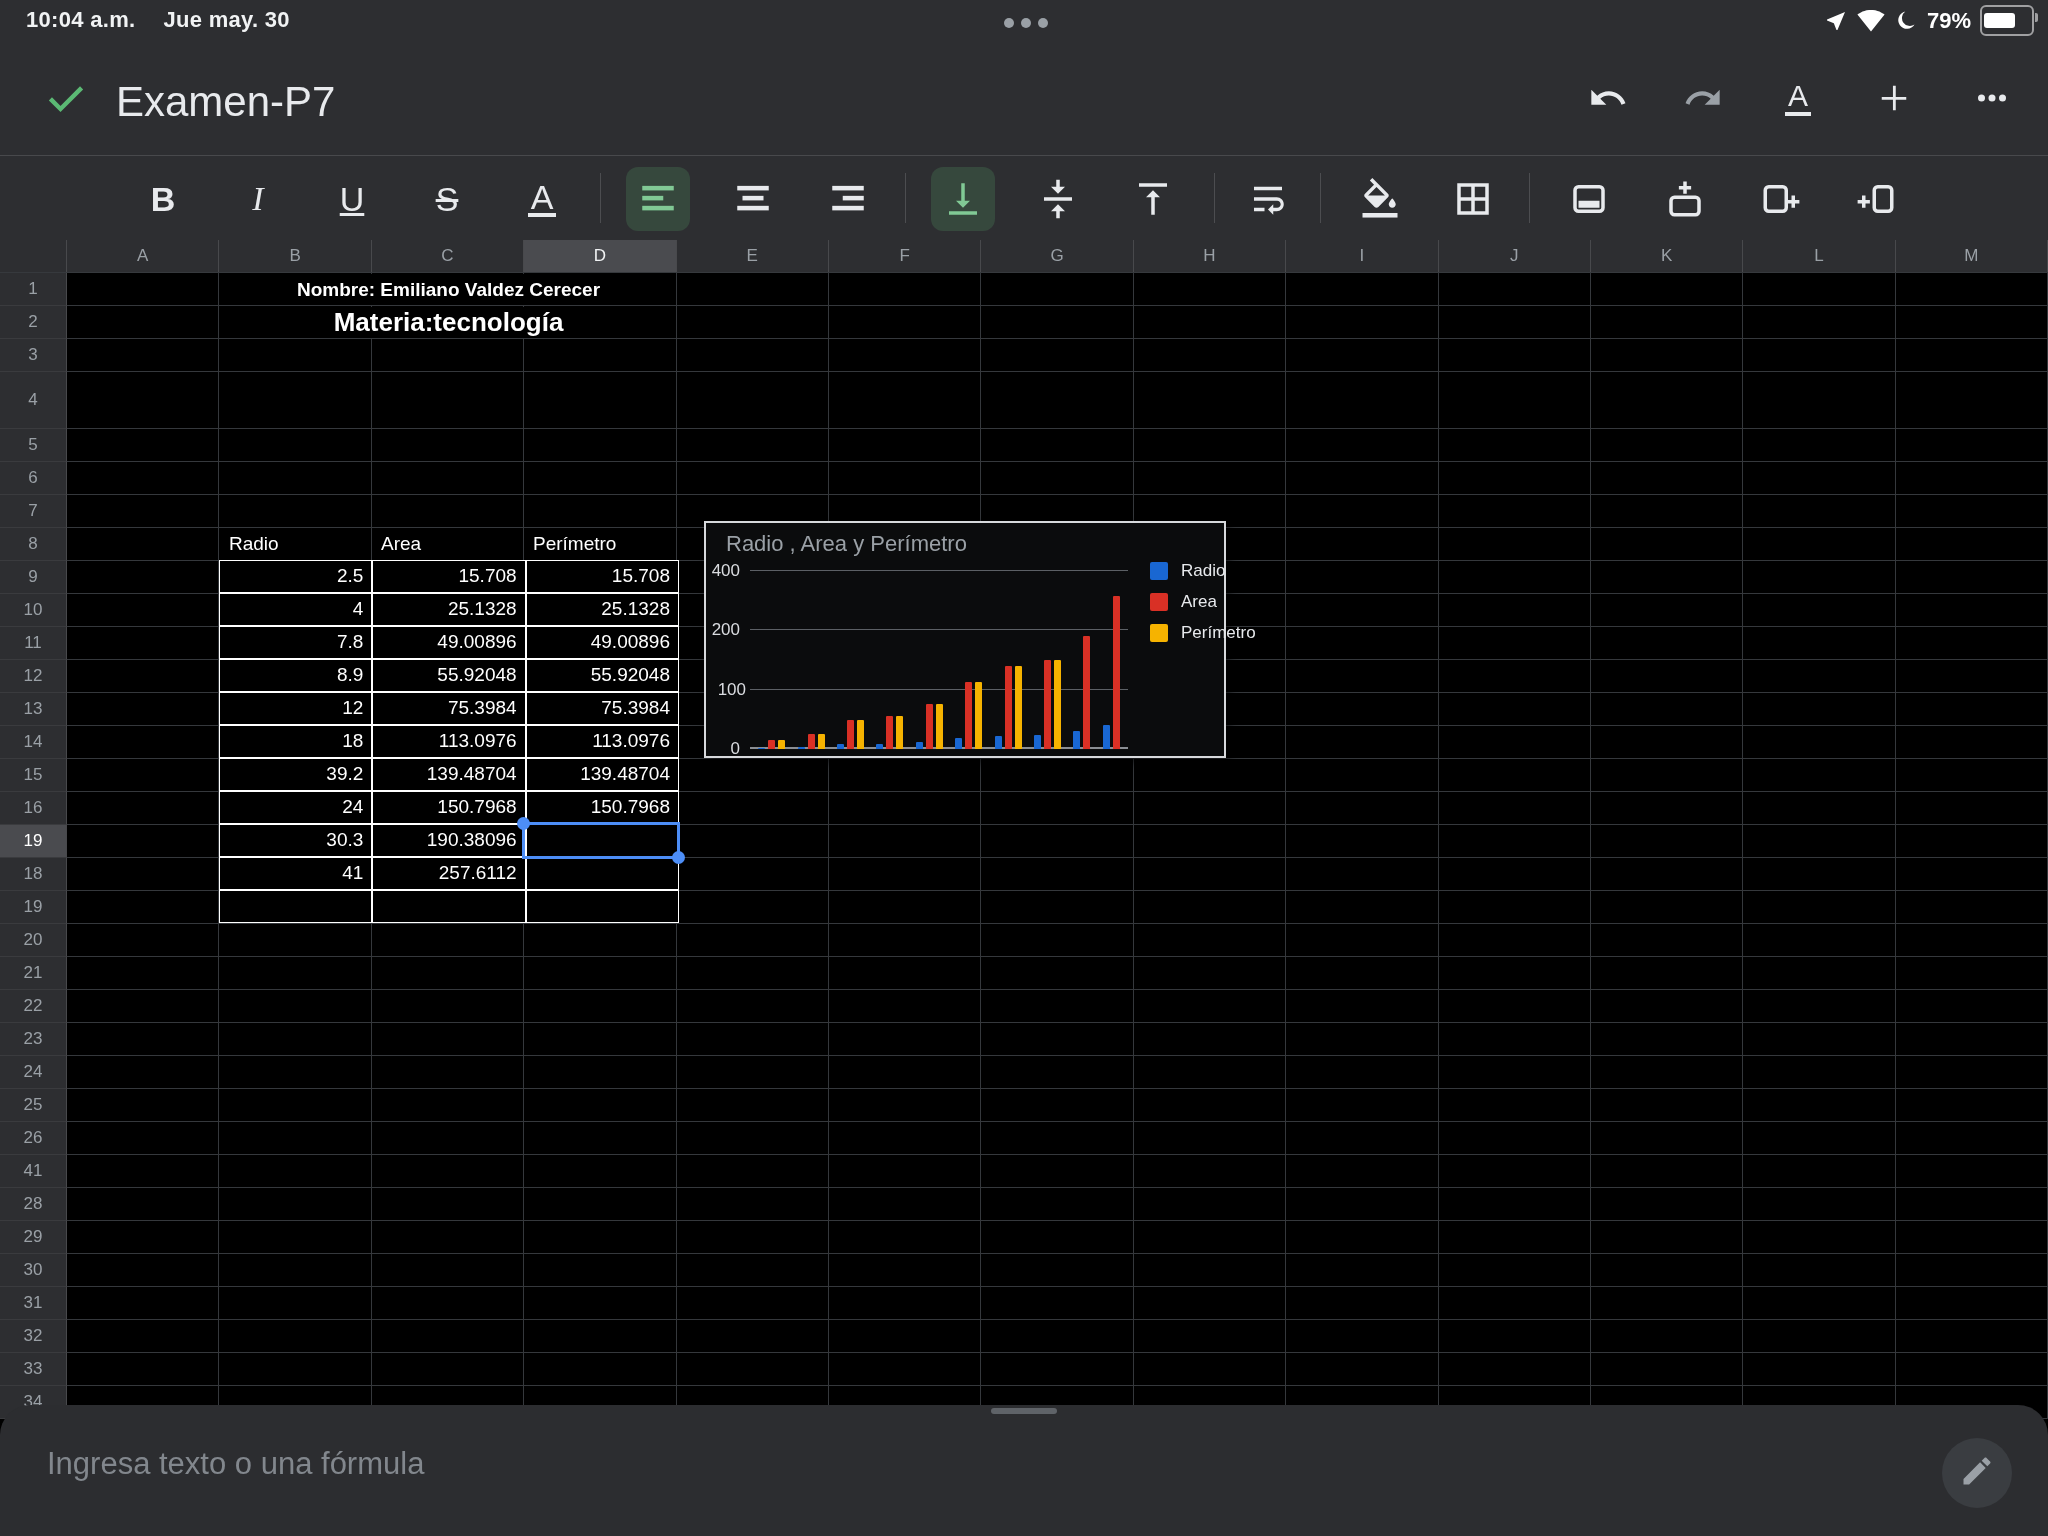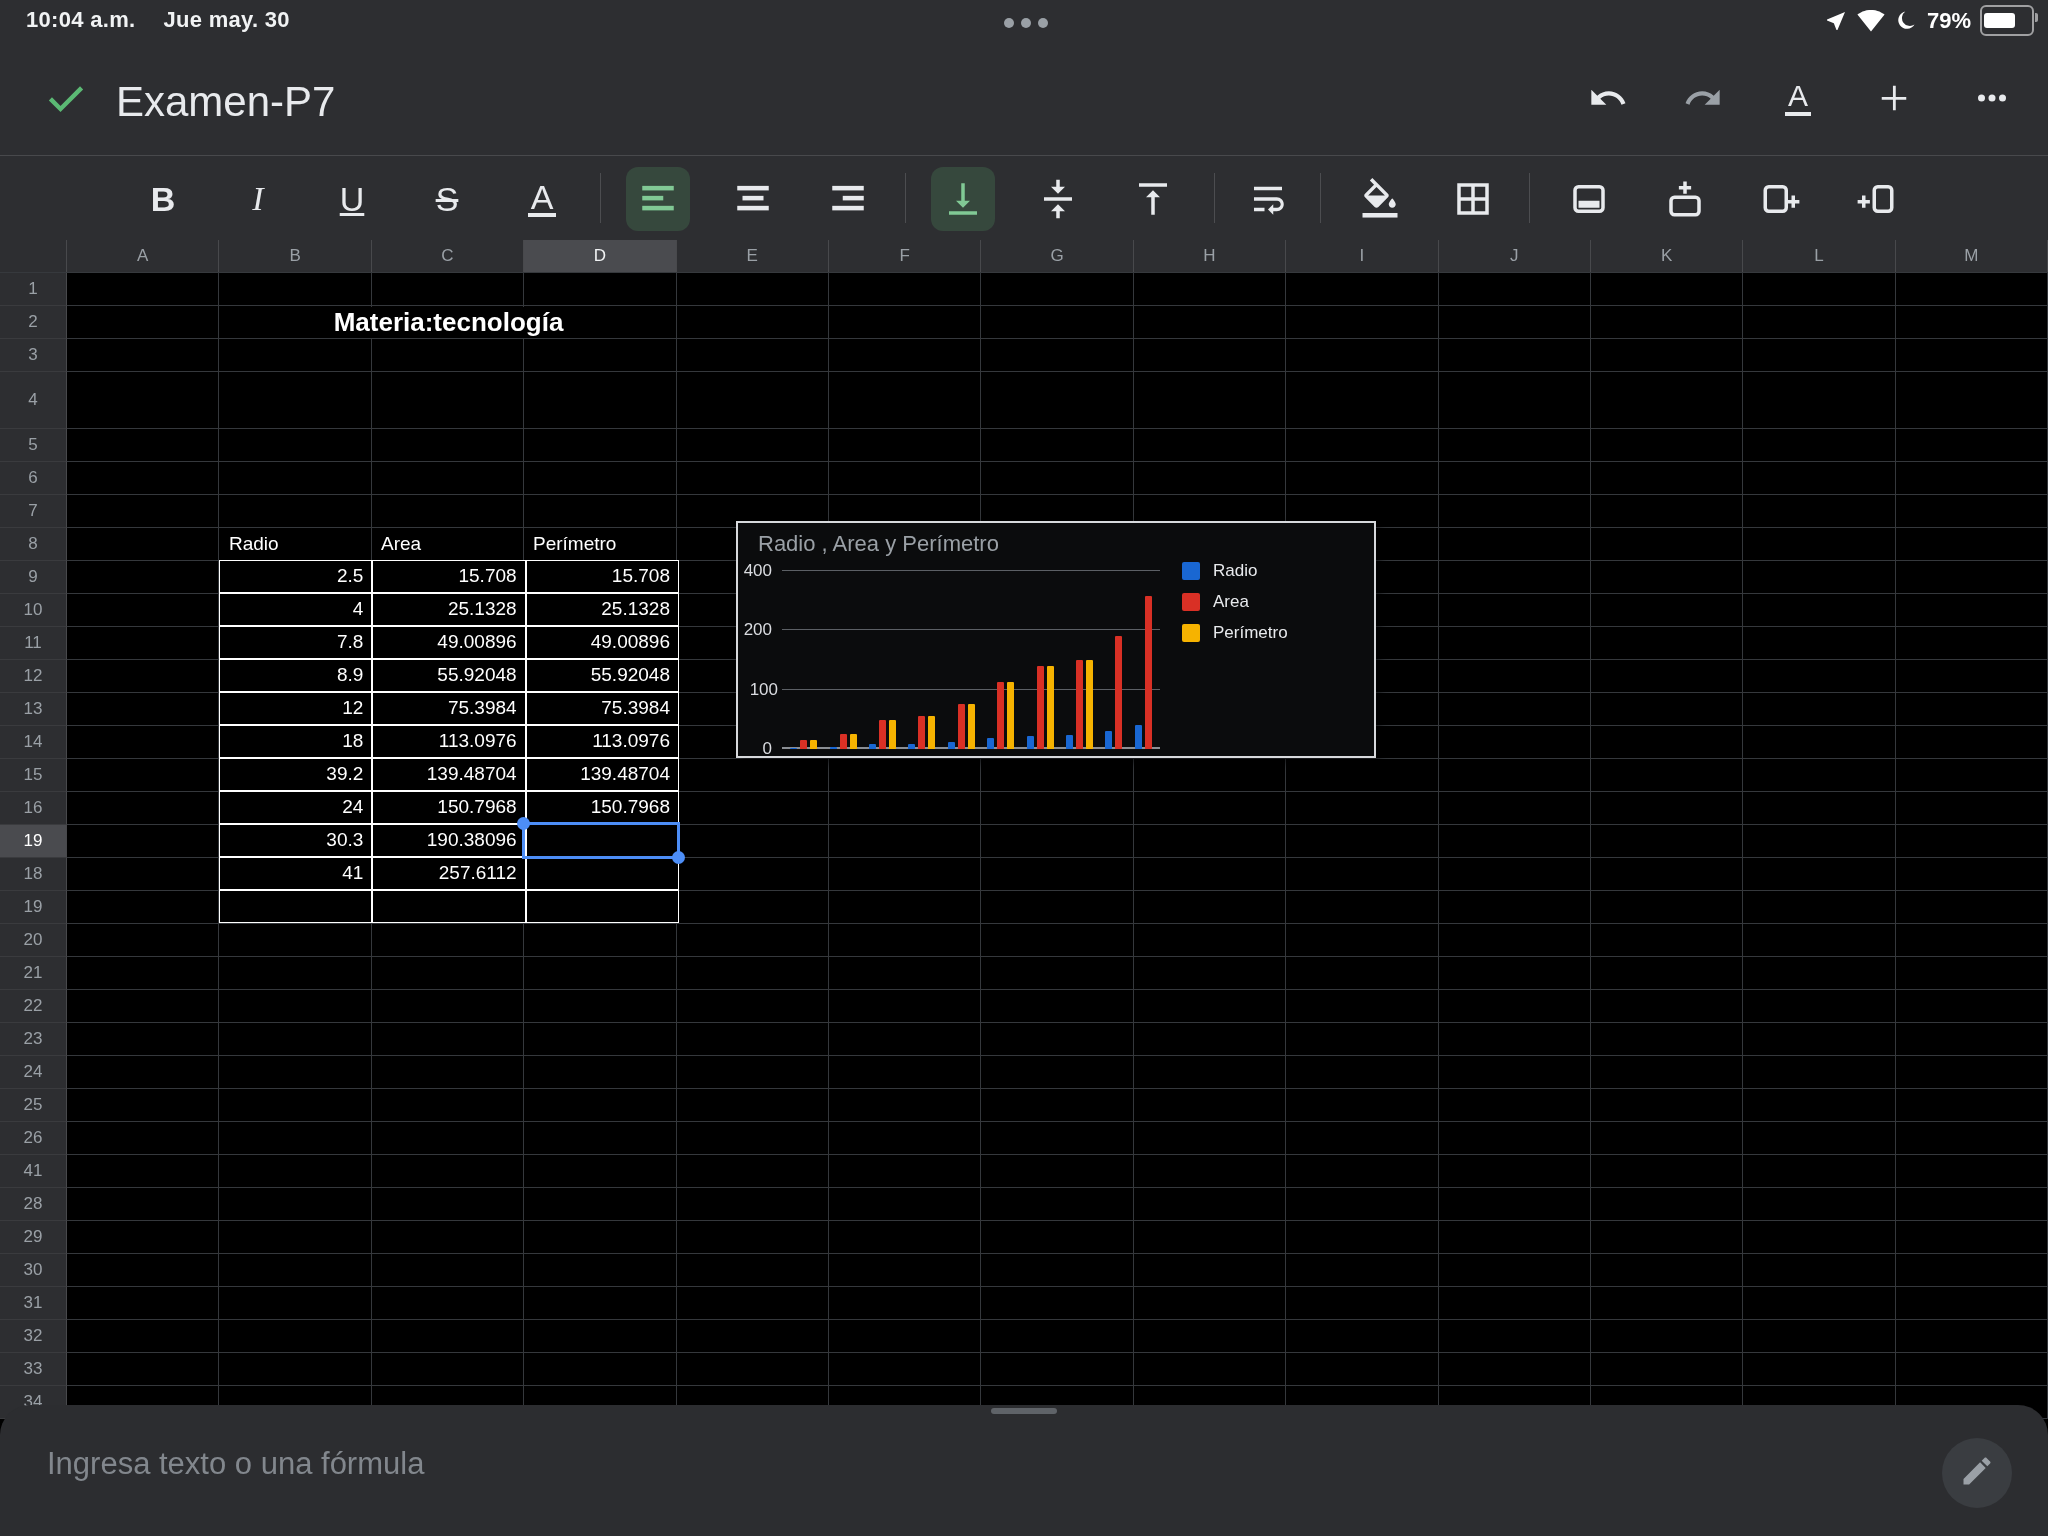--- a/index.html
+++ b/index.html
@@ -61,21 +61,21 @@
   .data-table{position:absolute;left:219px;top:560px;width:460px;display:grid;grid-template-columns:153.3px 153.3px 153.4px;z-index:2;}
   .t-cell{height:33px;box-sizing:border-box;border:1.5px solid #fff;background:#000;color:#fff;
           font-size:19px;line-height:29px;text-align:right;padding-right:8px;}
 
   .selection{position:absolute;left:522px;top:822px;width:158px;height:37px;box-sizing:border-box;border:3px solid #4d8ef7;z-index:4;}
   .sel-handle{position:absolute;width:13px;height:13px;border-radius:50%;background:#4d8ef7;}
   .sel-handle.tl{left:-8px;top:-8px;}
   .sel-handle.br{right:-8px;bottom:-8px;}
 
   
-  .chart{position:absolute;left:736px;top:521px;width:640px;height:237px;box-sizing:border-box;background:#0b0c0d;
+  .chart{position:absolute;left:704px;top:521px;width:522px;height:237px;box-sizing:border-box;background:#0b0c0d;
          border:2px solid #d7d9dc;box-shadow:3px 4px 10px rgba(0,0,0,.7);z-index:5;}
   .chart-title{position:absolute;left:20px;top:8px;font-size:22px;color:#9aa0a6;}
   .ytick{position:absolute;left:0;width:34px;text-align:right;font-size:17px;color:#dadce0;height:18px;line-height:18px;}
   .gline{position:absolute;left:44px;width:378px;height:1px;background:#5c6065;}
   .gline.base{height:2px;background:#8b8f94;}
   .plot{position:absolute;left:46px;width:374px;bottom:7px;height:178px;display:flex;align-items:flex-end;justify-content:space-around;}
   .bar-group{display:flex;align-items:flex-end;gap:3px;}
   .bar{width:7px;border-radius:1px 1px 0 0;}
   .legend{position:absolute;left:444px;top:38px;}
   .leg-item{display:flex;align-items:center;height:20px;margin-bottom:11px;}
@@ -377,20 +377,21 @@
         <div class="row-h">28</div>
         <div class="row-h">29</div>
         <div class="row-h">30</div>
         <div class="row-h">31</div>
         <div class="row-h">32</div>
         <div class="row-h">33</div>
         <div class="row-h">34</div>
       </div>
   </div>
 
+  <div class="cell-text name-line">Nombre: Emiliano Valdez Cerecer</div>
   <div class="cell-text subject-line">Materia:tecnología</div>
 
   <div class="tab-head" style="left:221px;width:150px">Radio</div>
   <div class="tab-head" style="left:373px;width:150px">Area</div>
   <div class="tab-head" style="left:525px;width:150px">Perímetro</div>
 
   <div class="data-table" id="dataTable">
       <div class="t-cell">2.5</div>
       <div class="t-cell">15.708</div>
       <div class="t-cell">15.708</div>

